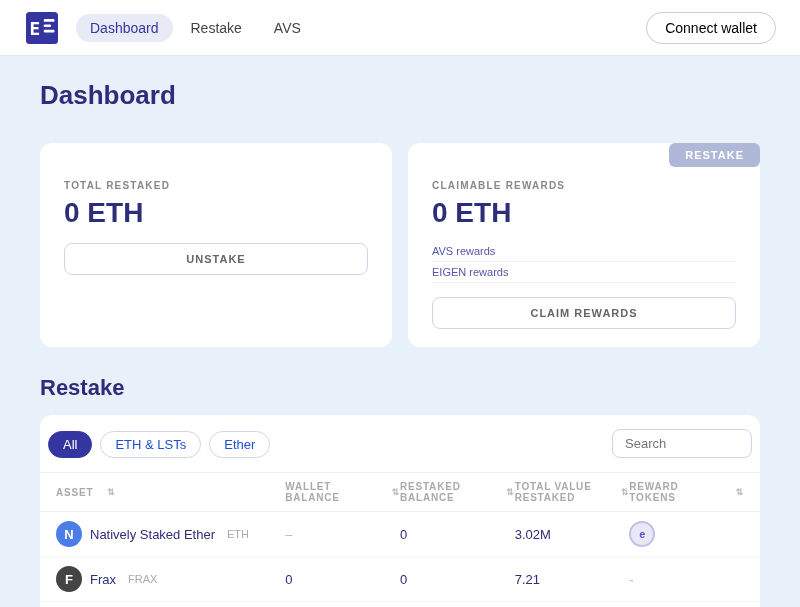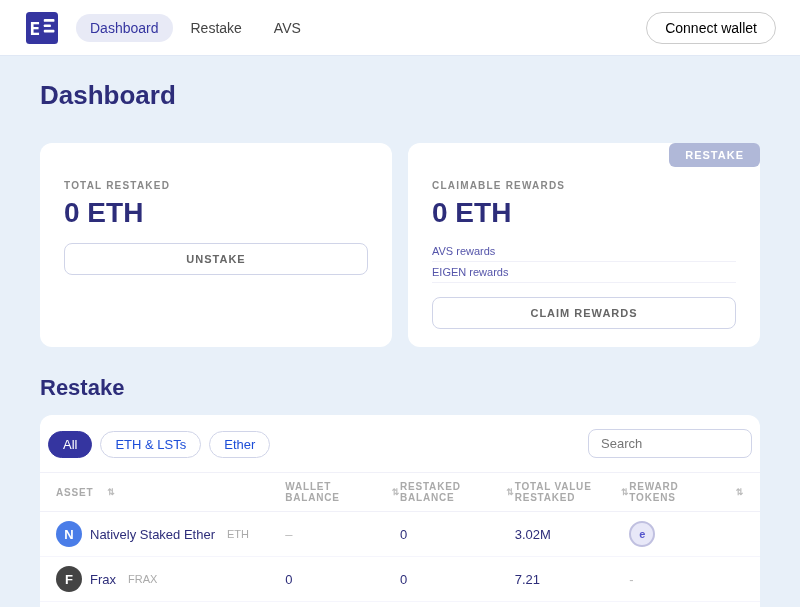--- a/index.html
+++ b/index.html
@@ -166,21 +166,21 @@
       border-color: #3535a0;
     }
     .search-box {
       margin-left: auto;
       border: 1.5px solid #d0d4e8;
       border-radius: 8px;
       padding: 6px 12px;
       font-size: 13px;
       color: #aaa;
       background: #fff;
-      width: 164px;
+      width: 140px;
       outline: none;
     }
     .table-header {
       display: grid;
       grid-template-columns: 2fr 1fr 1fr 1fr 1fr;
       padding: 8px 16px;
       font-size: 10px;
       letter-spacing: 0.8px;
       text-transform: uppercase;
       color: #aaa;

